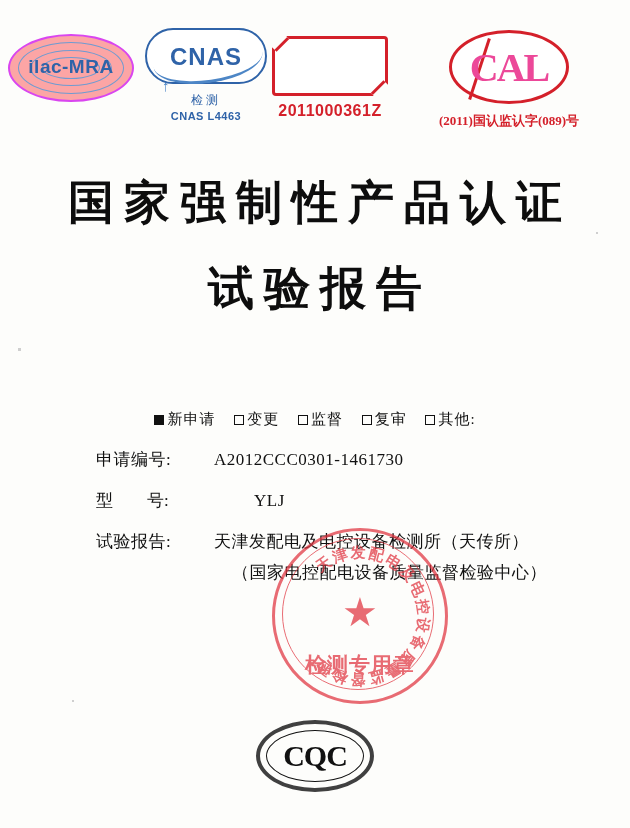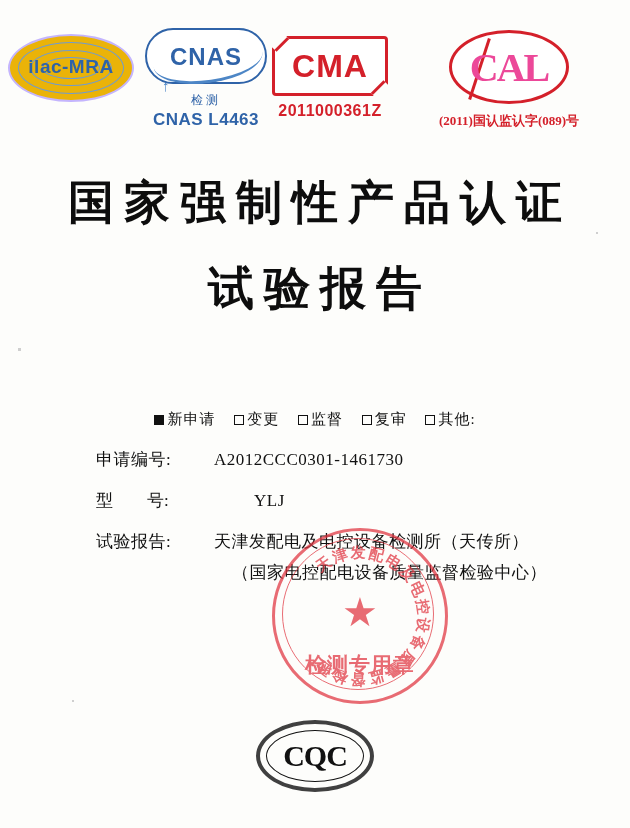--- a/index.html
+++ b/index.html
@@ -35,25 +35,25 @@
     position: absolute;
     text-align: center;
   }
 
   
   .logo-ilac { left: 8px; top: 16px; width: 128px; }
   .ilac-oval {
     position: relative;
     width: 126px;
     height: 68px;
-    border: 2px solid #c4b5fd;
+    border: 2px solid #d946ef;
     border-radius: 50%;
     box-sizing: border-box;
     overflow: hidden;
-    background: #eab308;
+    background: #fca5a5;
   }
   .ilac-oval .arc {
     position: absolute;
     border: 1.5px solid #6f9bd1;
     border-radius: 50%;
     left: 50%;
     top: 50%;
     transform: translate(-50%, -50%);
   }
   .ilac-oval .a1 { width: 104px; height: 50px; }
@@ -101,21 +101,21 @@
   }
   .cnas-sub {
     margin-top: 8px;
     font-size: 12px;
     color: #2f63a8;
     letter-spacing: 3px;
   }
   .cnas-code {
     margin-top: 1px;
     font-family: "Liberation Sans", sans-serif;
-    font-size: 17px;
+    font-size: 11px;
     font-weight: bold;
     color: #2f63a8;
     letter-spacing: 0.5px;
   }
   .cnas-arrow {
     position: absolute;
     left: 22px;
     top: 50px;
     font-size: 15px;
     color: #4d86c6;
@@ -384,21 +384,20 @@
       </div>
       <div class="cnas-arrow">↑</div>
       <div class="cnas-sub">检测</div>
       <div class="cnas-code">CNAS L4463</div>
     </div>
 
     <div class="logo logo-cma">
       <div class="cma-box">
         <div class="cut tl"></div>
         <div class="cut br"></div>
-        <div class="cma-word">CMA</div>
       </div>
       <div class="cma-code">2011000361Z</div>
     </div>
 
     <div class="logo logo-cal">
       <div class="cal-oval">
         <div class="cal-slash"></div>
         <div class="cal-inner">CAL</div>
       </div>
       <div class="cal-code">(2011)国认监认字(089)号</div>

